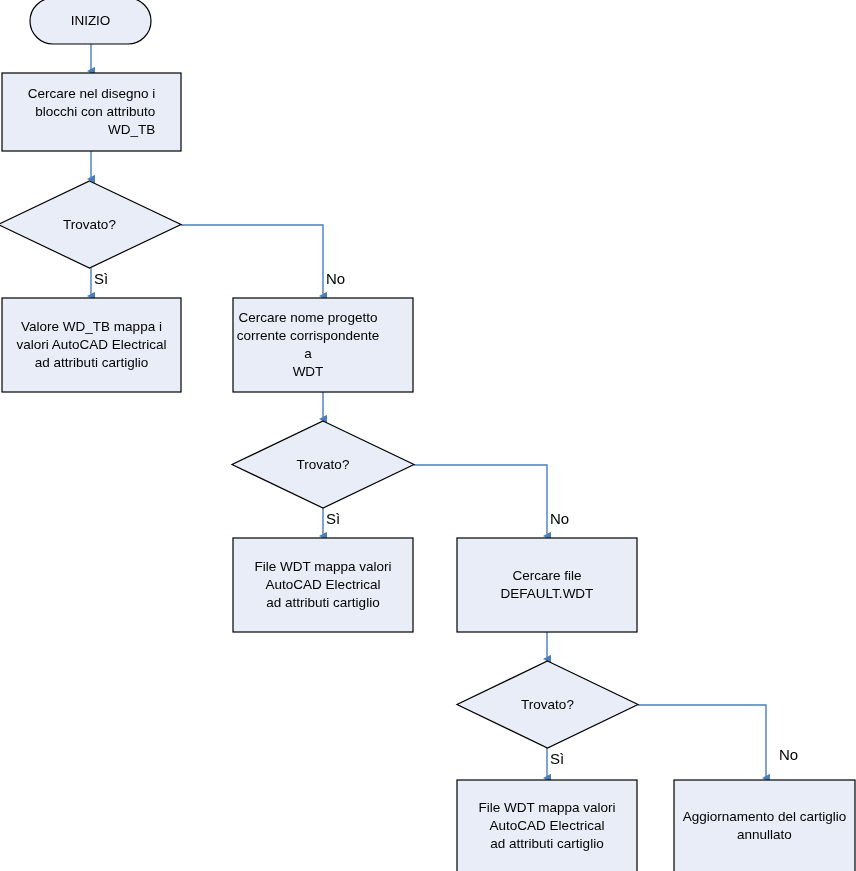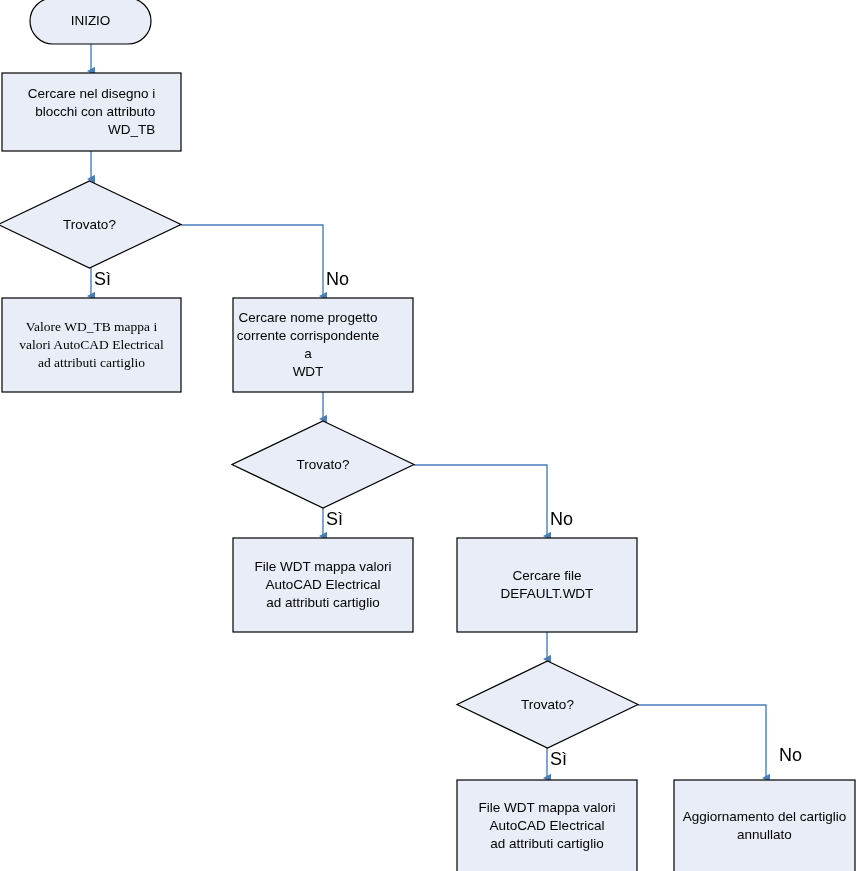--- a/index.html
+++ b/index.html
@@ -32,21 +32,21 @@
     font-family: "Liberation Sans", sans-serif;
     font-size: 13.5px;
     line-height: 18px;
     white-space: pre-line;
     pointer-events: none;
   }
   .edge-label {
     position: absolute;
     color: #000000;
     font-family: "Liberation Sans", sans-serif;
-    font-size: 18px;
+    font-size: 15px;
     line-height: 14px;
     white-space: nowrap;
   }
 </style>
 </head>
 <body>
 
 <div id="canvas">
 
   <svg id="flow-svg" viewBox="0 0 856 871" xmlns="http://www.w3.org/2000/svg">
@@ -87,21 +87,21 @@
       <div class="edge-label" style="left: 326px; top: 272px;">No</div>
       <div class="edge-label" style="left: 326px; top: 512px;">Sì</div>
       <div class="edge-label" style="left: 550px; top: 512px;">No</div>
       <div class="edge-label" style="left: 550px; top: 752px;">Sì</div>
       <div class="edge-label" style="left: 779px; top: 748px;">No</div>
       <div class="node-label" style="left: 30px; top: -2px; width: 121px; height: 46px;">INIZIO</div>
       <div class="node-label" style="left: 2px; top: 73px; width: 179px; height: 78px; text-align: right;">Cercare nel disegno i
 blocchi con attributo
 WD_TB</div>
       <div class="node-label" style="left: -2px; top: 181px; width: 183px; height: 87px;">Trovato?</div>
-      <div class="node-label" style="left: 2px; top: 298px; width: 179px; height: 94px; font-family: Liberation Serif, serif;">Valore WD_TB mappa i
+      <div class="node-label" style="left: 2px; top: 298px; width: 179px; height: 94px;">Valore WD_TB mappa i
 valori AutoCAD Electrical
 ad attributi cartiglio</div>
       <div class="node-label" style="left: 233px; top: 298px; width: 150px; height: 94px;">Cercare nome progetto
 corrente corrispondente a
 WDT</div>
       <div class="node-label" style="left: 232px; top: 421px; width: 182px; height: 87px;">Trovato?</div>
       <div class="node-label" style="left: 233px; top: 538px; width: 180px; height: 94px;">File WDT mappa valori
 AutoCAD Electrical
 ad attributi cartiglio</div>
       <div class="node-label" style="left: 457px; top: 538px; width: 180px; height: 94px;">Cercare file

